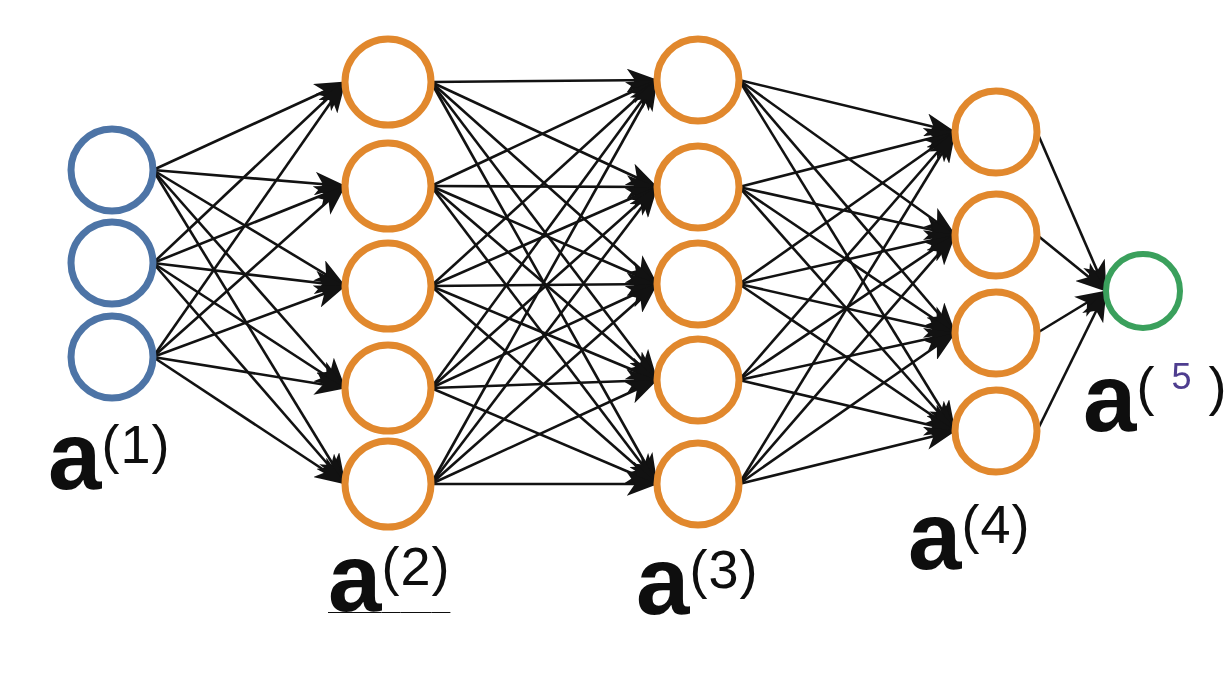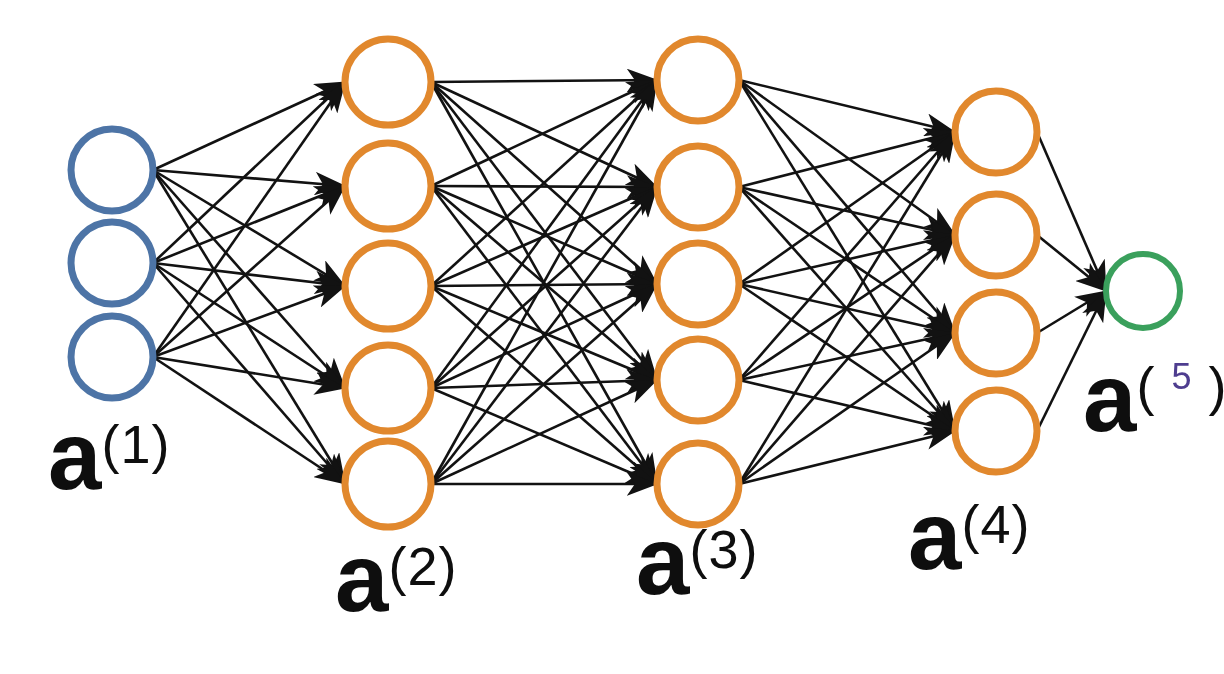--- a/index.html
+++ b/index.html
@@ -124,18 +124,18 @@
         <circle cx="698" cy="484" r="41" fill="#ffffff" stroke="#e1882d" stroke-width="7"></circle>
         <circle cx="996" cy="132" r="41" fill="#ffffff" stroke="#e1882d" stroke-width="7"></circle>
         <circle cx="996" cy="235" r="41" fill="#ffffff" stroke="#e1882d" stroke-width="7"></circle>
         <circle cx="996" cy="333" r="41" fill="#ffffff" stroke="#e1882d" stroke-width="7"></circle>
         <circle cx="996" cy="431" r="41" fill="#ffffff" stroke="#e1882d" stroke-width="7"></circle>
         <circle cx="1143" cy="291" r="37" fill="#ffffff" stroke="#3aa05c" stroke-width="6"></circle>
       </g>
     </svg>
   <div id="labels">
       <div class="layer-label" style="left: 48px; top: 408px;"><span class="lbl-base">a</span><span class="lbl-sup"><span class="part">(</span><span class="part">1</span><span class="part">)</span></span></div>
-      <div class="layer-label" style="left: 335px; top: 530px;"><span class="lbl-base">a</span><span class="lbl-sup"><span class="part">(</span><span class="part">2</span><span class="part">)</span></span></div>
-      <div class="layer-label" style="left: 636px; top: 513px; text-align: center;"><span class="lbl-base">a</span><span class="lbl-sup"><span class="part">(</span><span class="part">3</span><span class="part">)</span></span></div>
+      <div class="layer-label" style="left: 328px; top: 530px; text-decoration: underline;"><span class="lbl-base">a</span><span class="lbl-sup"><span class="part">(</span><span class="part">2</span><span class="part">)</span></span></div>
+      <div class="layer-label" style="left: 636px; top: 533px; text-align: center;"><span class="lbl-base">a</span><span class="lbl-sup"><span class="part">(</span><span class="part">3</span><span class="part">)</span></span></div>
       <div class="layer-label" style="left: 908px; top: 488px;"><span class="lbl-base">a</span><span class="lbl-sup"><span class="part">(</span><span class="part">4</span><span class="part">)</span></span></div>
       <div class="layer-label" style="left: 1083px; top: 350px;"><span class="lbl-base">a</span><span class="lbl-sup"><span class="part">(</span><span class="part">&nbsp;</span><span class="part" style="color: rgb(78, 61, 143); font-size: 36px; top: -16px;">5</span><span class="part">&nbsp;</span><span class="part">)</span></span></div>
     </div>
 </div>
 
 </body></html>

